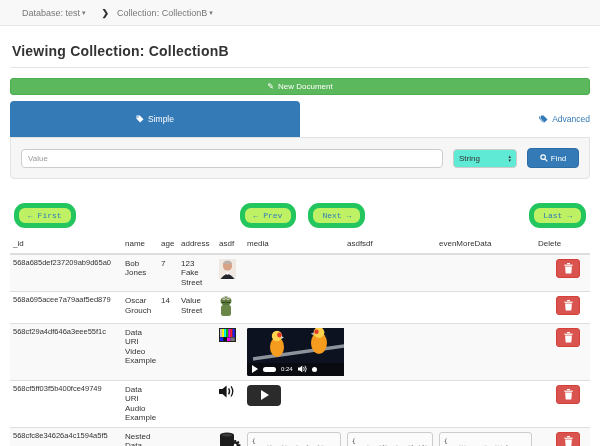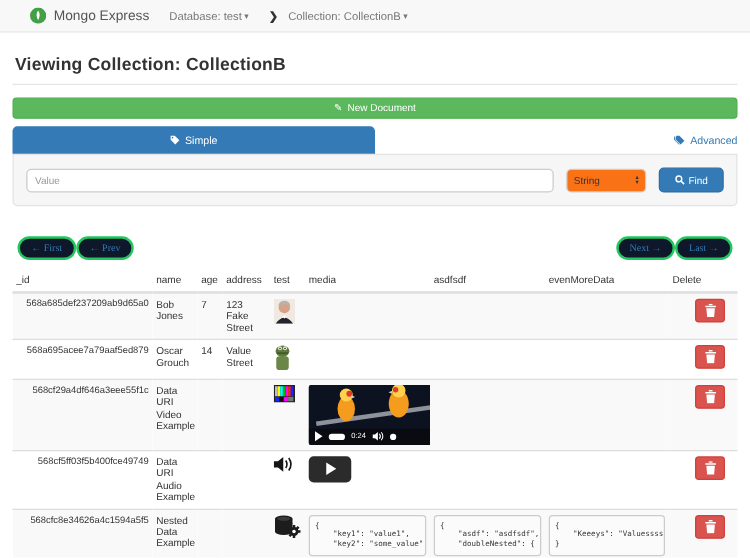--- a/index.html
+++ b/index.html
@@ -19,53 +19,53 @@
   .container { padding:0 10px; }
   h1 { font-size:14px; font-weight:700; color:#333; margin:17px 2px 8px 2px; letter-spacing:.2px;}
   hr { border:none; border-top:1px solid #e5e5e5; margin:6px 0 10px 0; }
 
   .btn-new { width:100%; height:17px; background:#5cb85c; border:1px solid #4cae4c;
     border-radius:3px; color:#fff; font-size:8px; display:flex; align-items:center;
     justify-content:center; gap:4px; cursor:pointer; font-family:inherit; }
 
   
   .tabs { display:flex; margin-top:6px; }
-  .tab { flex:1; height:22px; display:flex; align-items:center; justify-content:center;
+  .tab { flex:1; height:36px; display:flex; align-items:center; justify-content:center;
     gap:4px; font-size:8.5px; border-radius:4px 4px 0 0; cursor:pointer; }
   .tab.active { background:#337ab7; color:#fff; }
   .tab.inactive { background:transparent; color:#337ab7;justify-content:flex-end; }
 
   
   .panel { background:#f6f6f6; border:1px solid #e3e3e3; border-radius:0 0 4px 4px;
     padding:10px; display:flex; align-items:center; gap:10px; }
   .inp { height:19px; border:1px solid #ccc; border-radius:4px; background:#fff;
     font-size:8px; padding:0 6px; font-family:inherit; color:#333; flex:1; }
   .inp::placeholder { color:#999; }
-  .sel { width:64px; height:19px; border:1px solid #ccc; border-radius:4px; background:#f97316;
+  .sel { width:64px; height:19px; border:1px solid #ccc; border-radius:4px; background:#5eead4;
     font-size:8px; display:flex; align-items:center; padding:0 5px; cursor:pointer; }
   .sel-val { flex:1; }
   .sel-arrows { display:flex; flex-direction:column; font-size:5px; line-height:4px; color:#333; }
   .btn-find { width:52px; height:20px; background:#337ab7; border:1px solid #2e6da4;
     border-radius:4px; color:#fff; font-size:8px; display:flex; align-items:center;
     justify-content:center; gap:3px; cursor:pointer; font-family:inherit; }
 
   
   .pager { display:flex; align-items:center; margin:24px 4px 6px 4px; }
-  .pager-center { flex:1; display:flex; justify-content:space-between; gap:12px; }
-  .pill { border:2px solid #22c55e; background:#0f172a; border-radius:11px; color:#337ab7;
-    font-size:8px; padding:3px 9px; cursor:pointer; font-family:Liberation Serif, serif; white-space:nowrap; }
+  .pager-center { flex:1; display:flex; justify-content:center; gap:12px; }
+  .pill { border:5px solid #22c55e; background:#bef264; border-radius:11px; color:#337ab7;
+    font-size:8px; padding:3px 9px; cursor:pointer; font-family:Liberation Mono, monospace; white-space:nowrap; }
 
   
   table { width:580px; border-collapse:collapse; table-layout:fixed; margin-top:8px; }
   th { text-align:left; font-size:8px; font-weight:400; padding:3px 3px 5px 3px;
     border-bottom:2px solid #ddd; }
   td { font-size:8px; padding:4px 3px; vertical-align:top; border-top:1px solid #ddd;
     line-height:1.18; overflow:hidden; }
   tbody tr:nth-child(odd) { background:#f9f9f9; }
-  td.idc { font-size:7.5px; color:#333;text-align:right; }
+  td.idc { font-size:7.5px; color:#333; }
   .c-id{width:112px}.c-name{width:36px}.c-age{width:20px}.c-addr{width:38px}
   .c-photo{width:28px}.c-media{width:100px}.c-more{width:92px}.c-even{width:99px}.c-del{width:55px}
 
   .btn-del { width:24px; height:19px; background:#d9534f; border:1px solid #d43f3a;
     border-radius:3px; display:flex; align-items:center; justify-content:center;
     cursor:pointer; margin-left:18px; }
 
   pre.json { font-family:"DejaVu Sans Mono", monospace; font-size:6px; line-height:1.3;
     background:#fbfbfb; border:1px solid #ccc; border-radius:3px; padding:4px 4px;
     color:#333; white-space:pre; overflow:hidden; }
@@ -83,27 +83,20 @@
   .audio-btn { width:34px; height:21px; background:#2b2b2b; border-radius:4px;
     display:flex; align-items:center; justify-content:center; cursor:pointer; }
   .aplay { width:0; height:0; border-left:8px solid #fff; border-top:5px solid transparent;
     border-bottom:5px solid transparent; margin-left:2px; }
   .dbgear { position:relative; width:22px; height:19px; }
 </style>
 </head>
 <body>
 
 <div class="navbar">
-  <span class="brand">
-    <svg width="13" height="13" viewBox="0 0 13 13">
-      <circle cx="6.5" cy="6.5" r="6.5" fill="#43a047"></circle>
-      <path d="M6.5 2.5 C8 4 8.2 7 6.5 10 C4.8 7 5 4 6.5 2.5 Z" fill="#fff"></path>
-    </svg>
-    <span class="brand-text">Mongo Express</span>
-  </span>
   <span class="nav-link">
     <span>Database: test</span>
     <span class="caret">▾</span>
   </span>
   <span class="nav-chev">❯</span>
   <span class="nav-link" style="margin-left:0">
     <span>Collection: CollectionB</span>
     <span class="caret">▾</span>
   </span>
 </div>
@@ -172,21 +165,21 @@
         <col class="c-more">
         <col class="c-even">
         <col class="c-del">
     </colgroup>
     <thead>
       <tr>
         <th>_id</th>
         <th>name</th>
         <th>age</th>
         <th>address</th>
-        <th>test</th>
+        <th>asdf</th>
         <th>media</th>
         <th>asdfsdf</th>
         <th>evenMoreData</th>
         <th>Delete</th>
       </tr>
     </thead>
     <tbody>
 
       <tr>
         <td class="idc">568a685def237209ab9d65a0</td>

